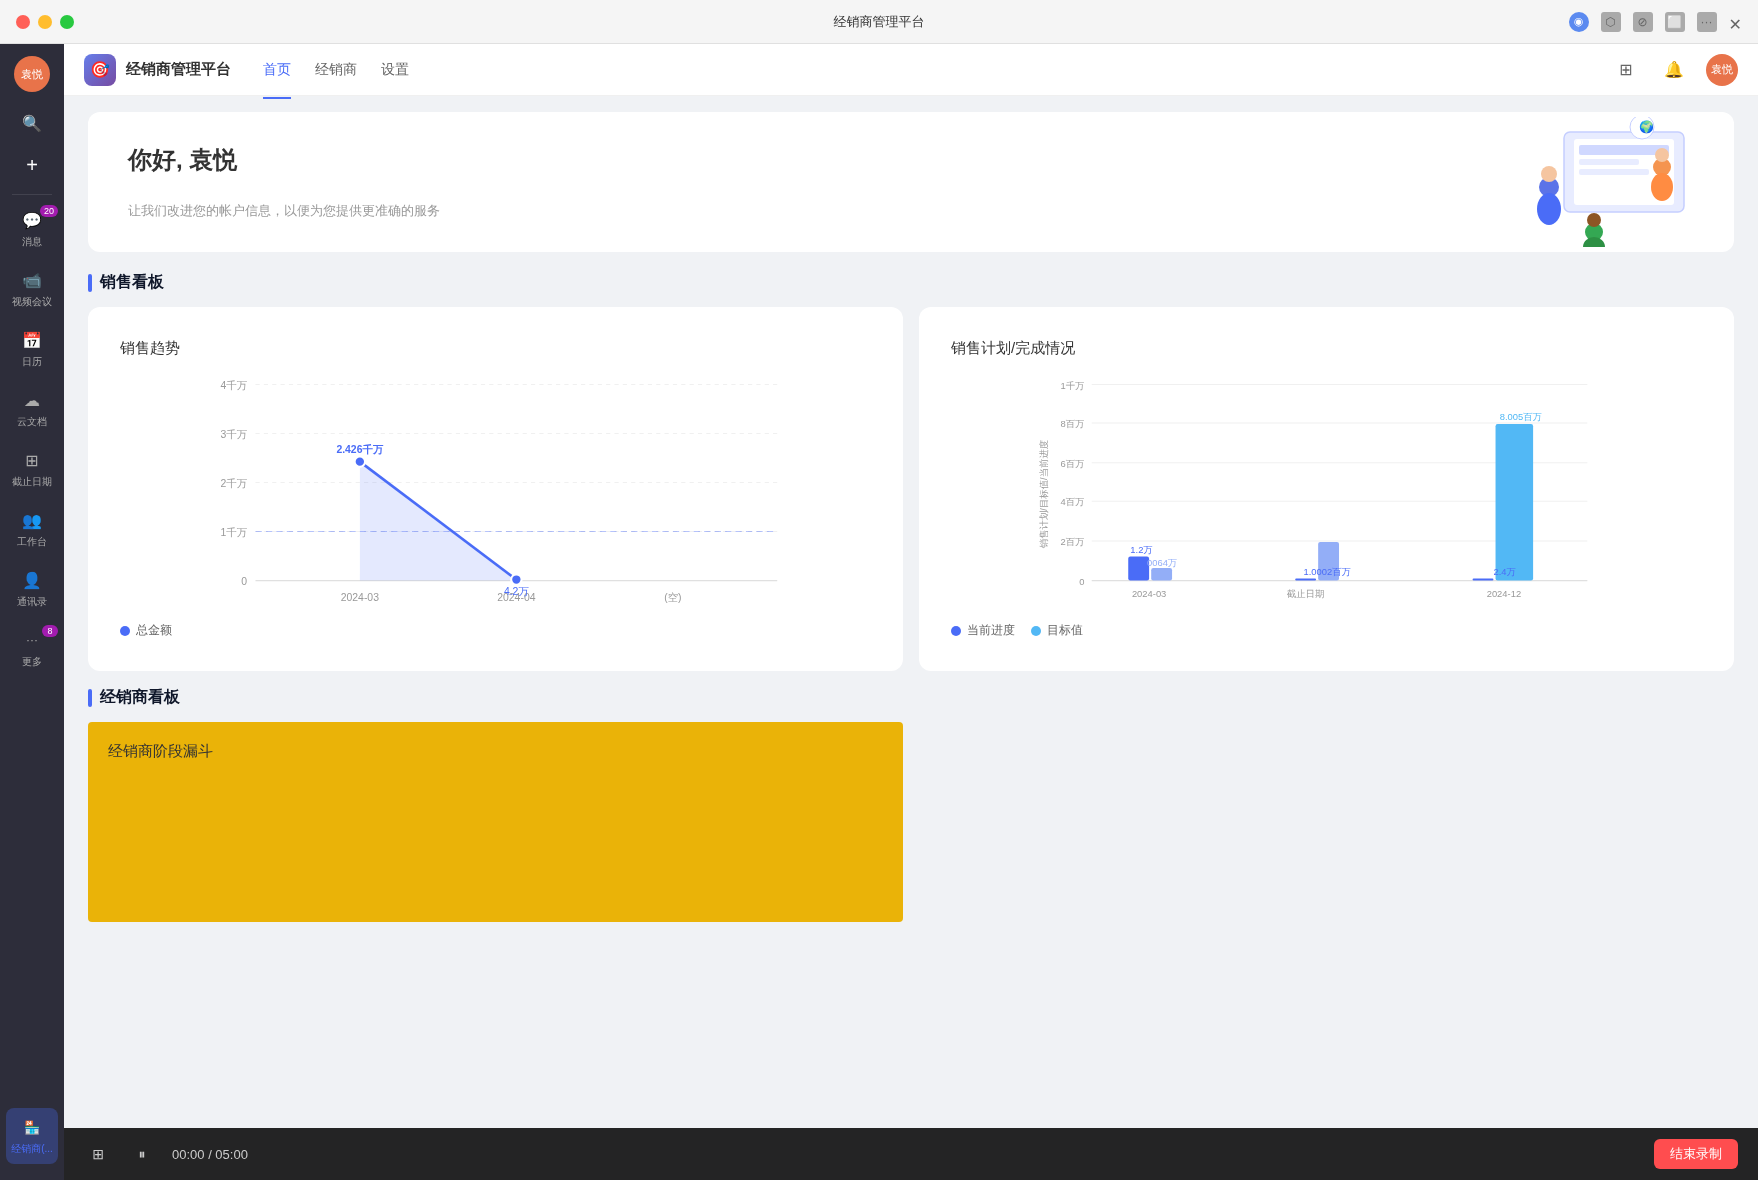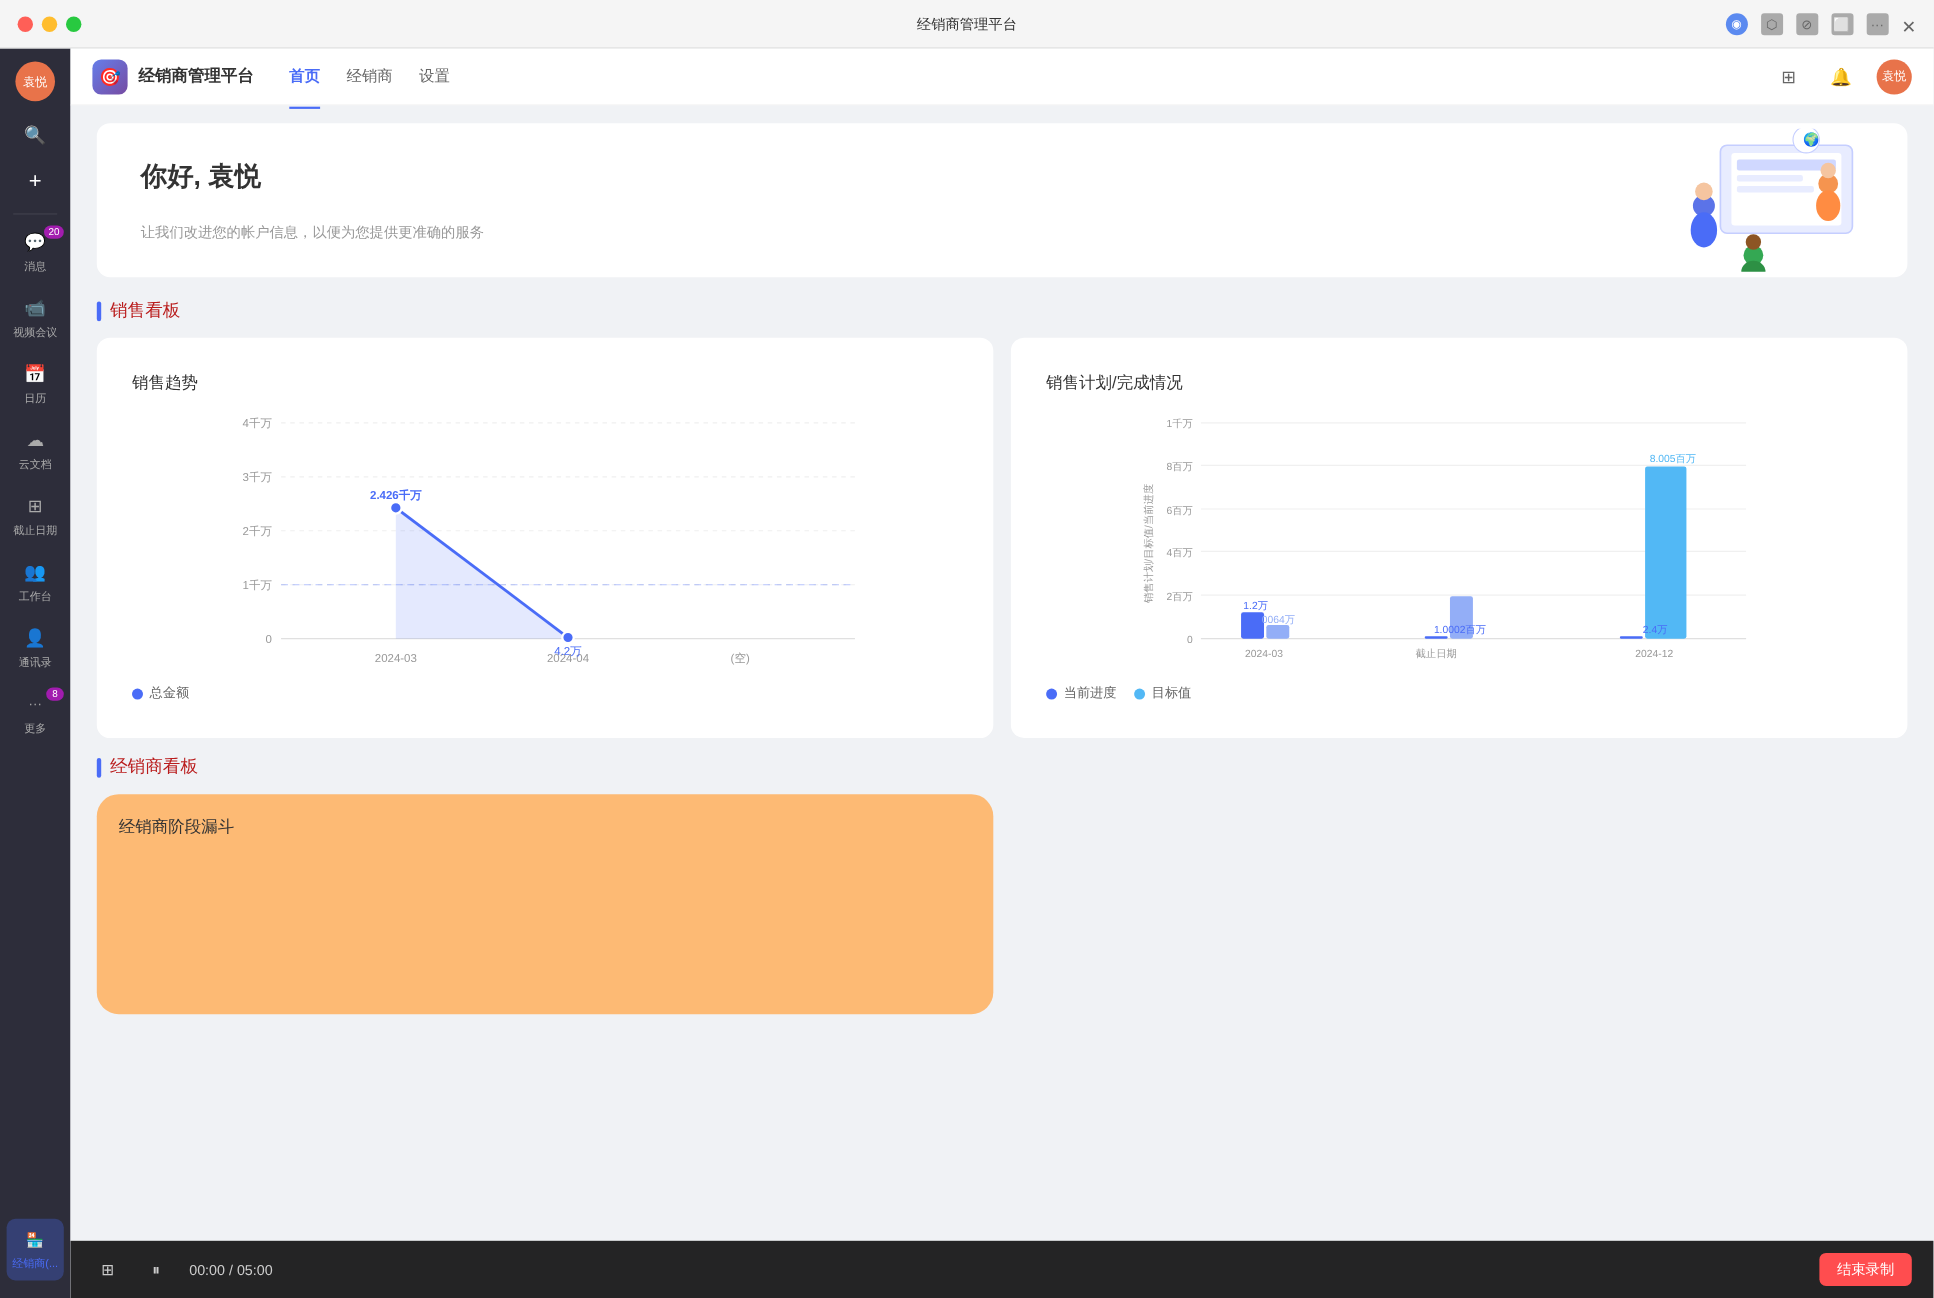--- a/index.html
+++ b/index.html
@@ -173,21 +173,21 @@
     }
     .nav-item {
       font-size: 14px;
       color: #666;
       cursor: pointer;
       padding: 4px 0;
       position: relative;
     }
     .nav-item.active {
       color: #4a6cf7;
-      font-weight: 700;
+      font-weight: 400;
     }
     .nav-item.active::after {
       content: '';
       position: absolute;
       bottom: -16px;
       left: 0; right: 0;
       height: 2px;
       background: #4a6cf7;
     }
     .topnav-right {
@@ -244,22 +244,22 @@
       right: 40px;
       top: 50%;
       transform: translateY(-50%);
       width: 200px;
       height: 130px;
     }
 
     
     .section-title {
       font-size: 16px;
-      font-weight: 400;
-      color: #b91c1c;
+      font-weight: 700;
+      color: #0f172a;
       margin-bottom: 14px;
       display: flex;
       align-items: center;
       gap: 8px;
     }
     .section-title::before {
       content: '';
       width: 4px; height: 18px;
       background: #4a6cf7;
       border-radius: 2px;
@@ -285,22 +285,22 @@
       margin-bottom: 16px;
     }
 
     
     .bottom-row {
       display: grid;
       grid-template-columns: 1fr 1fr;
       gap: 16px;
     }
     .bottom-card {
-      background: #fdba74;
-      border-radius: 20px;
+      background: #eab308;
+      border-radius: 4px;
       padding: 20px;
       min-height: 200px;
       font-family: Liberation Mono, monospace;
     }
 
     
     .line-chart-container {
       position: relative;
       width: 100%;
       height: 240px;

